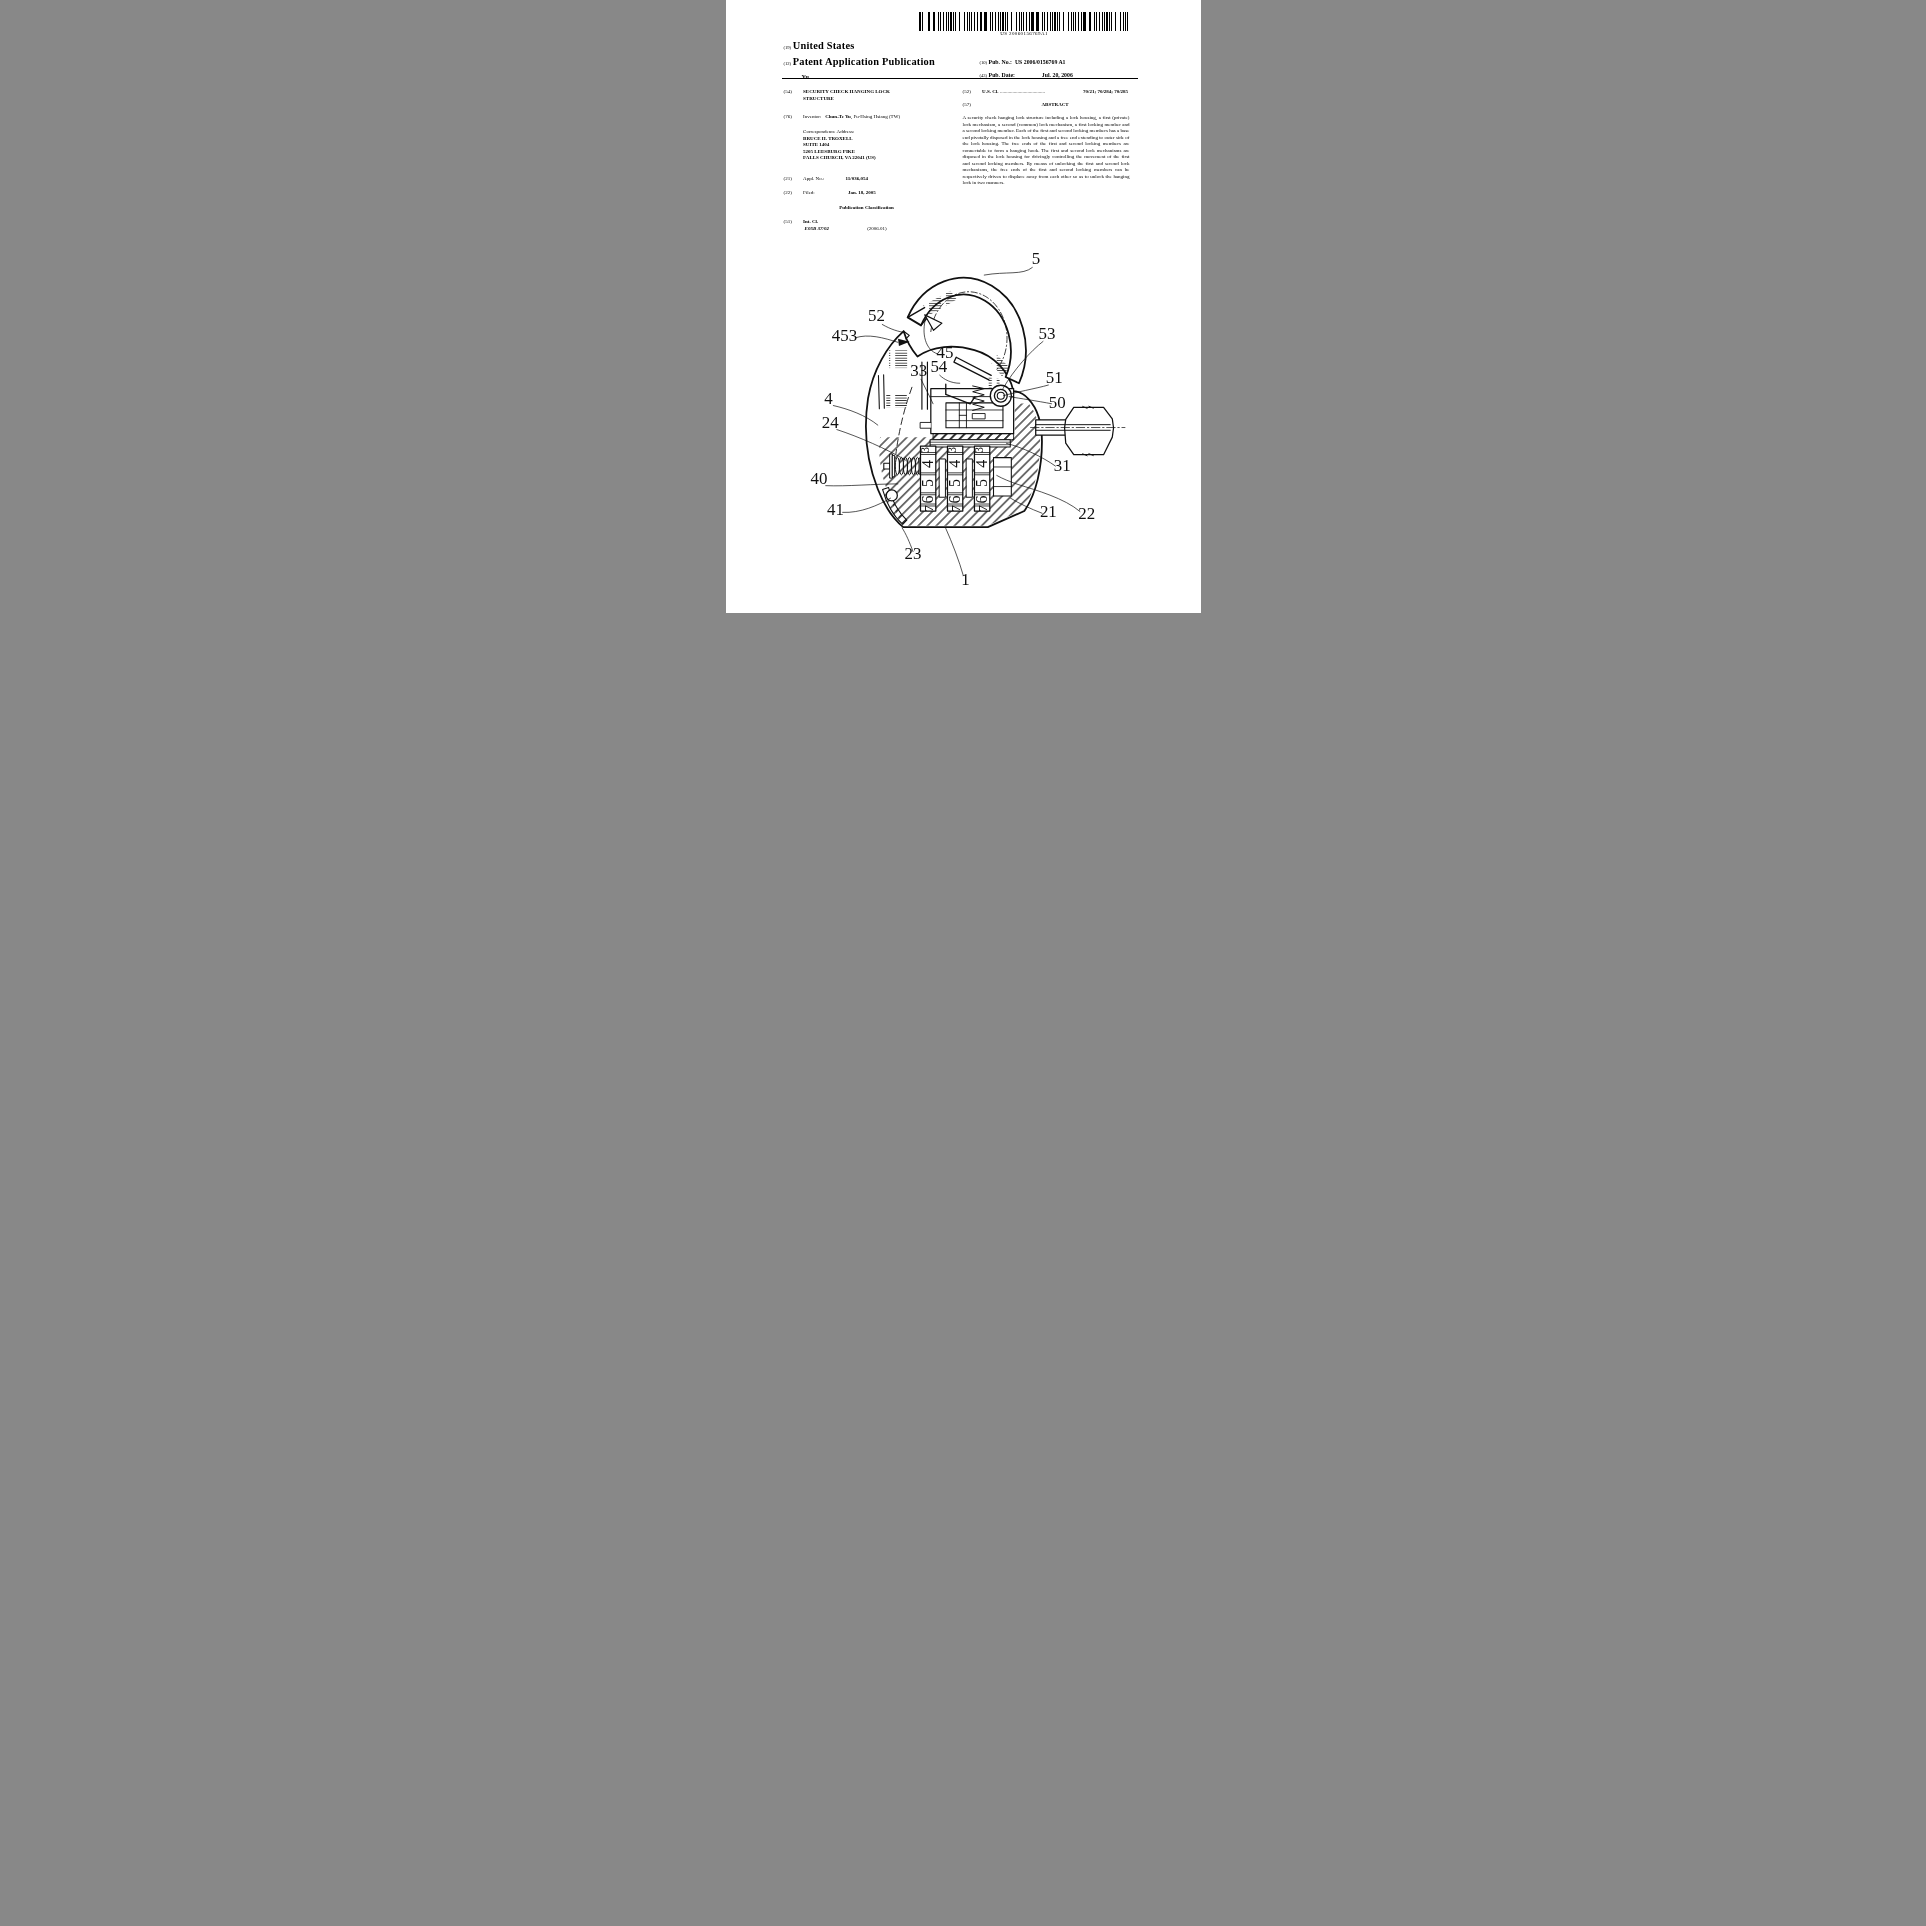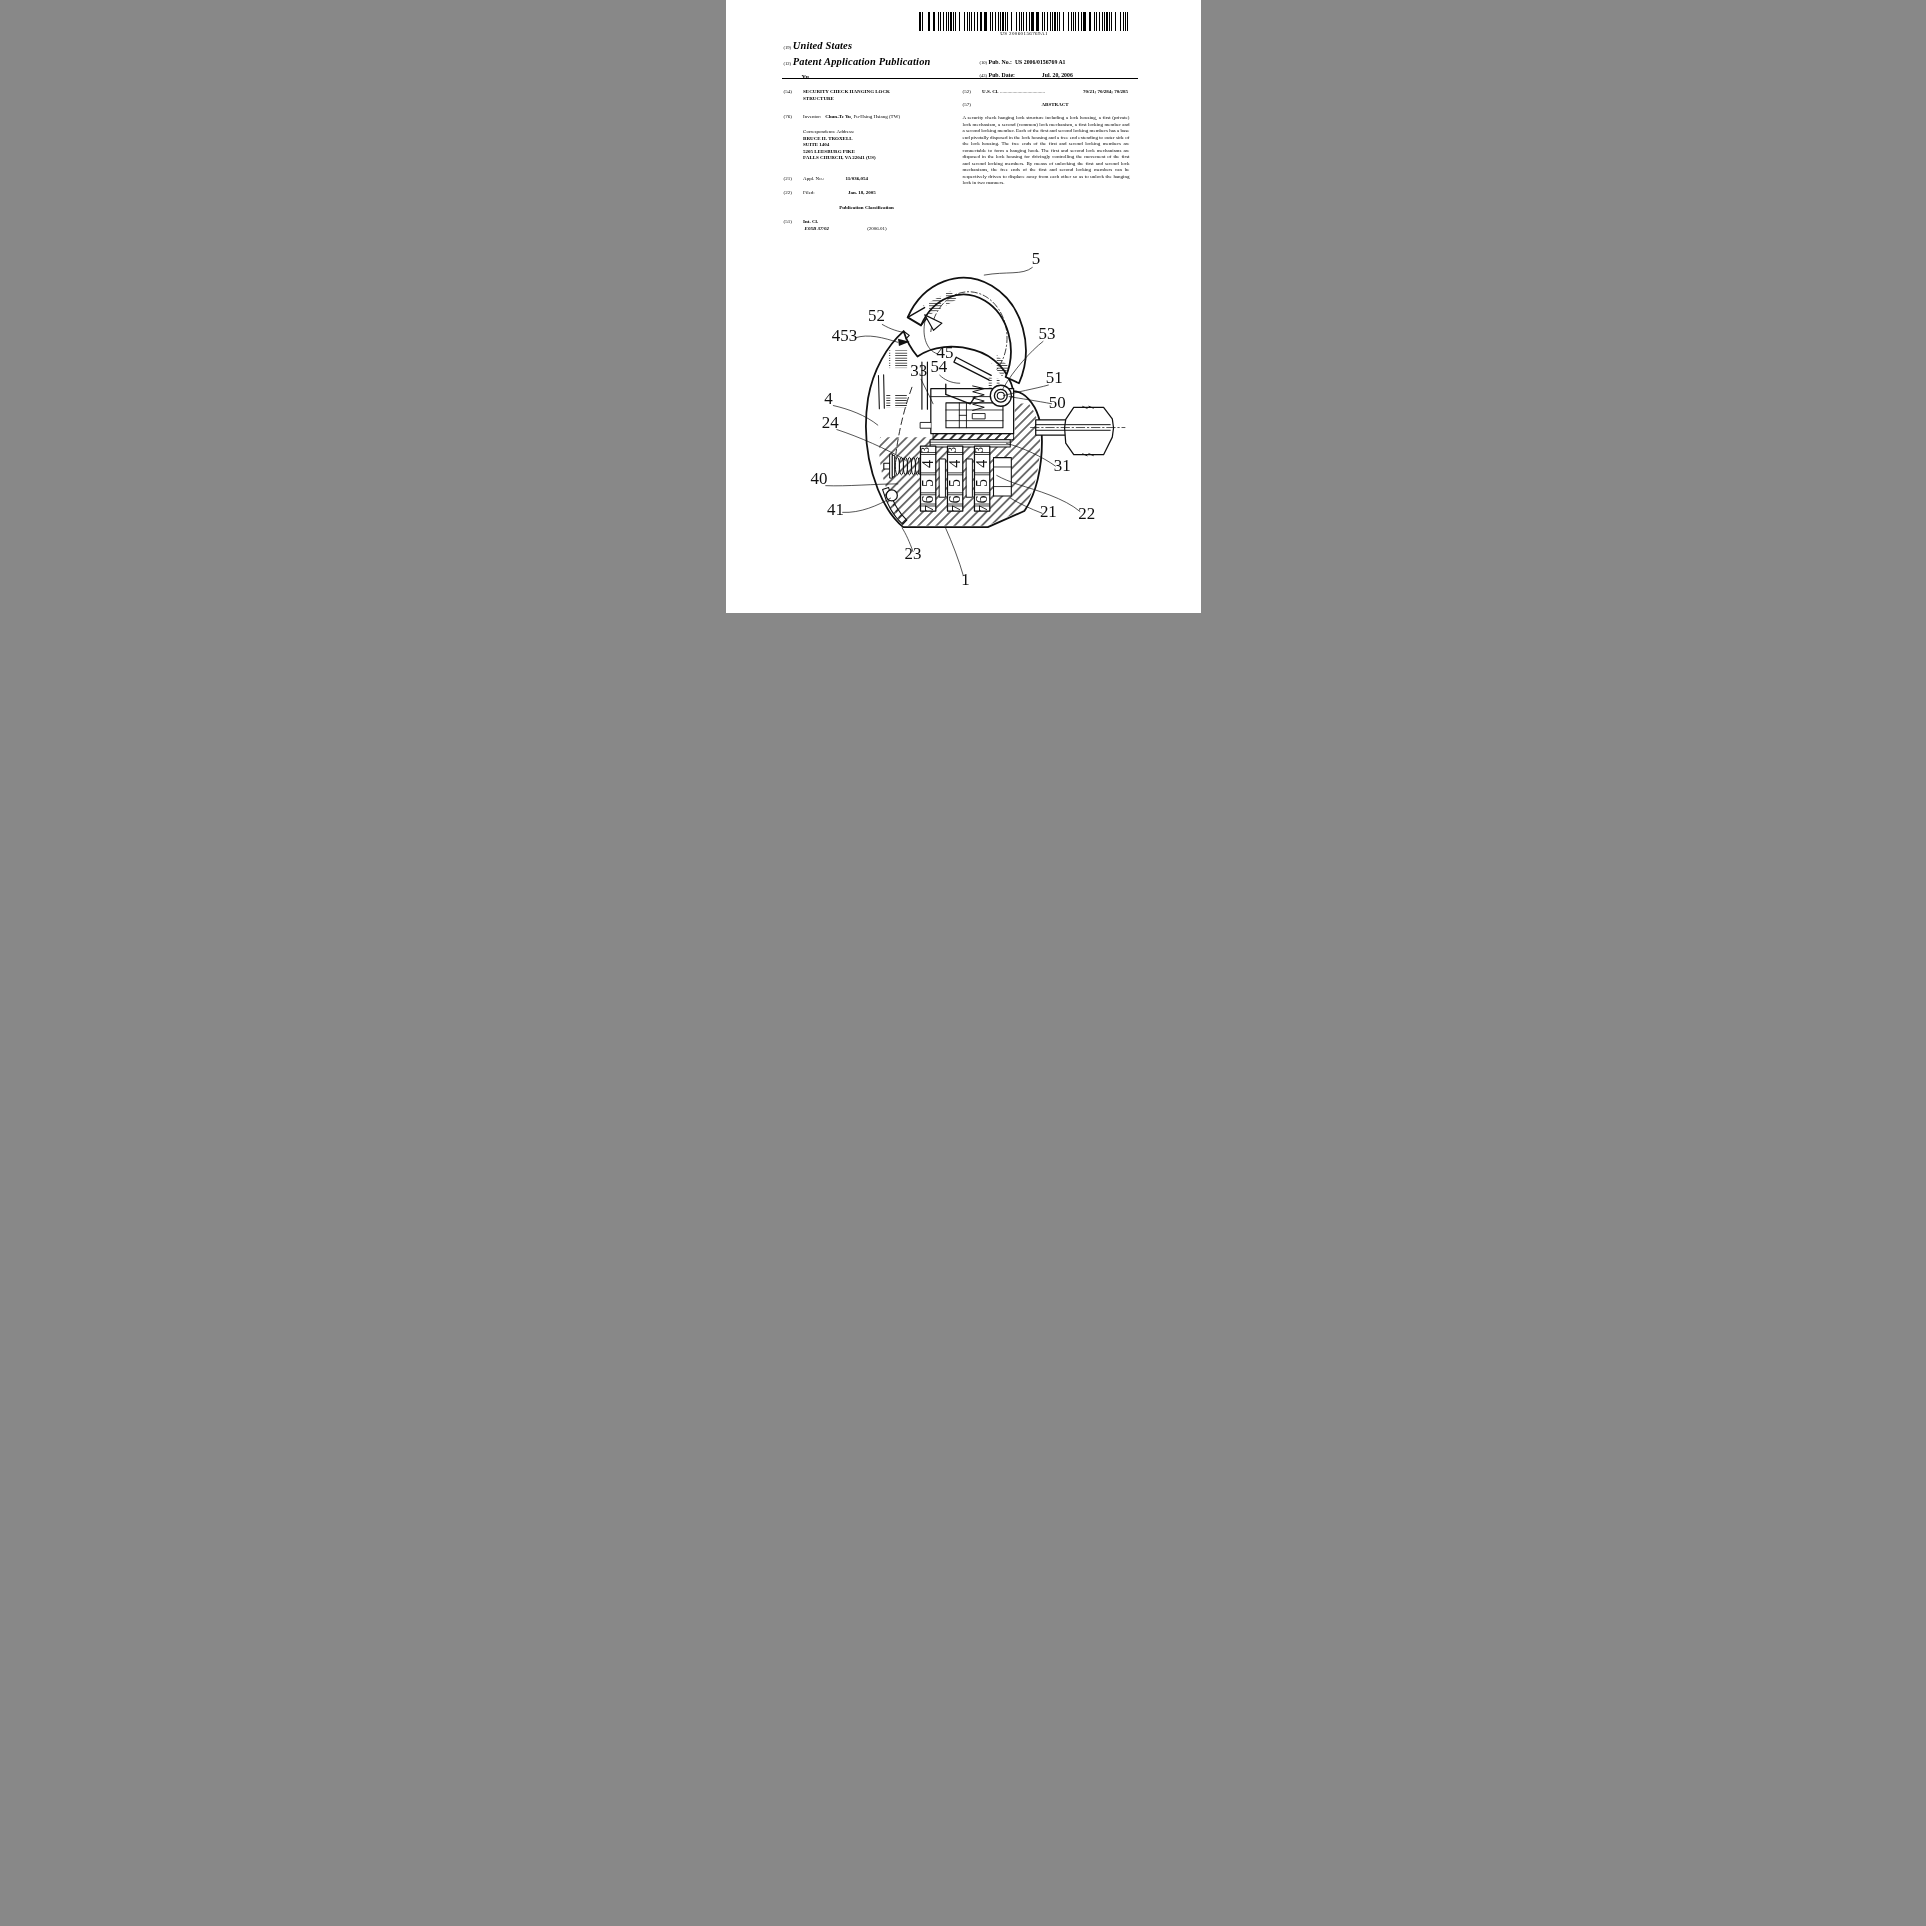--- a/index.html
+++ b/index.html
@@ -7,21 +7,21 @@
         font-family:"Liberation Serif",serif;color:#000;overflow:hidden;}
   .abs{position:absolute;}
   
   .barcode{left:193px;top:11.6px;width:211px;height:19px;
     background:repeating-linear-gradient(90deg,
       #000 0 0.8px,#fff 0.8px 1.2px,#000 1.2px 1.5px,#fff 1.5px 3.1px,#000 3.1px 4.2px,#fff 4.2px 5px,
       #000 5px 5.4px,#fff 5.4px 6.5px,#000 6.5px 7px,#fff 7px 8.5px,#000 8.5px 9.6px,#fff 9.6px 10.4px);}
   .barcode-text{left:193px;top:31px;width:211px;text-align:center;font-size:5px;letter-spacing:0.4px;}
   
   .tag{font-size:4.6px;}
-  .h-big{font-size:10.4px;font-weight:bold;letter-spacing:0.2px;font-style:italic;}
+  .h-big{font-size:10.4px;font-weight:bold;letter-spacing:0.2px;}
   .hrow19{left:58px;top:40px;}
   .hrow12{left:58px;top:56px;}
   .pubno{left:254px;top:59px;font-size:5.8px;font-weight:bold;}
   .pubdate{left:254px;top:72px;font-size:5.8px;font-weight:bold;}
   .pub-t{font-size:4.6px;font-weight:normal;}
   .yu{left:76px;top:73px;font-size:6.2px;font-weight:bold;}
   .rule{left:56px;top:78px;width:356px;height:1.2px;background:#000;}
   .date-val{display:inline-block;margin-left:25.4px;}
   .no-val{margin-left:1.5px;}
   

